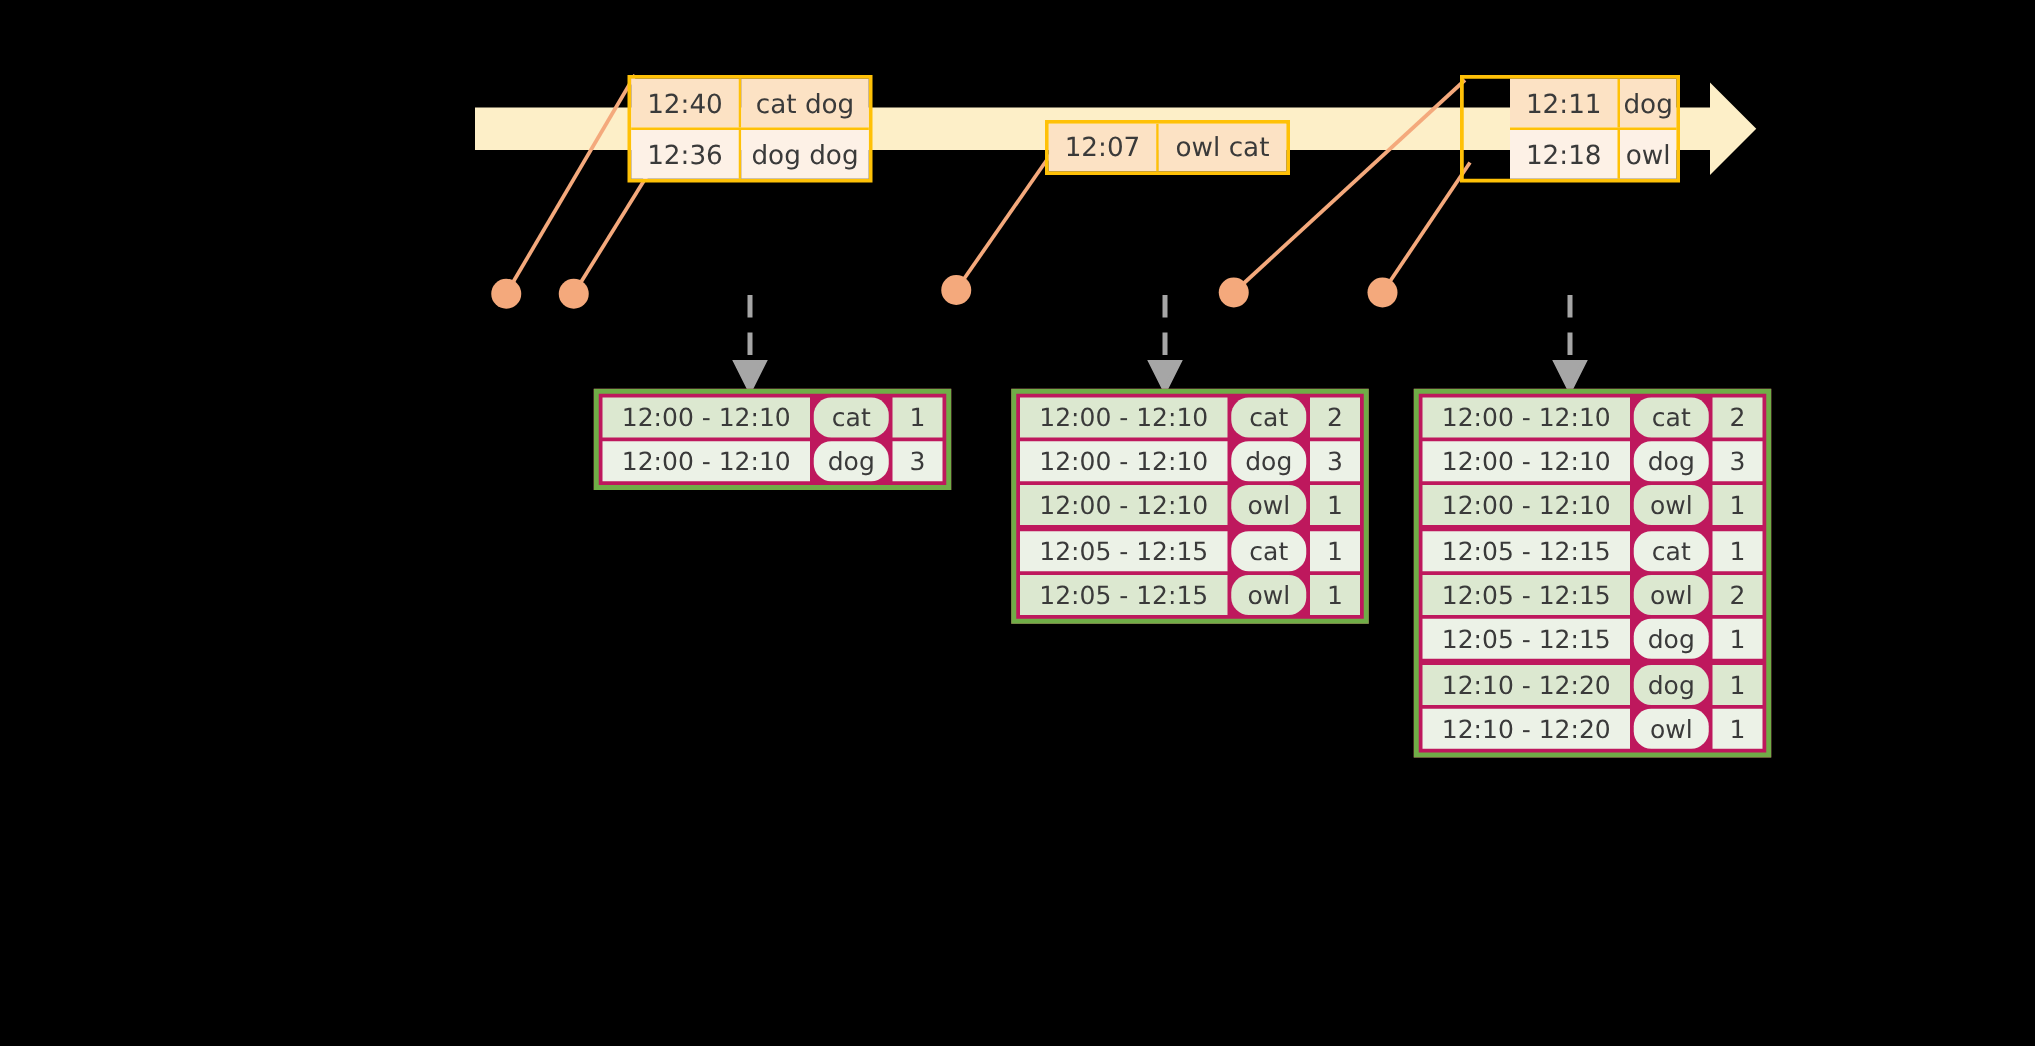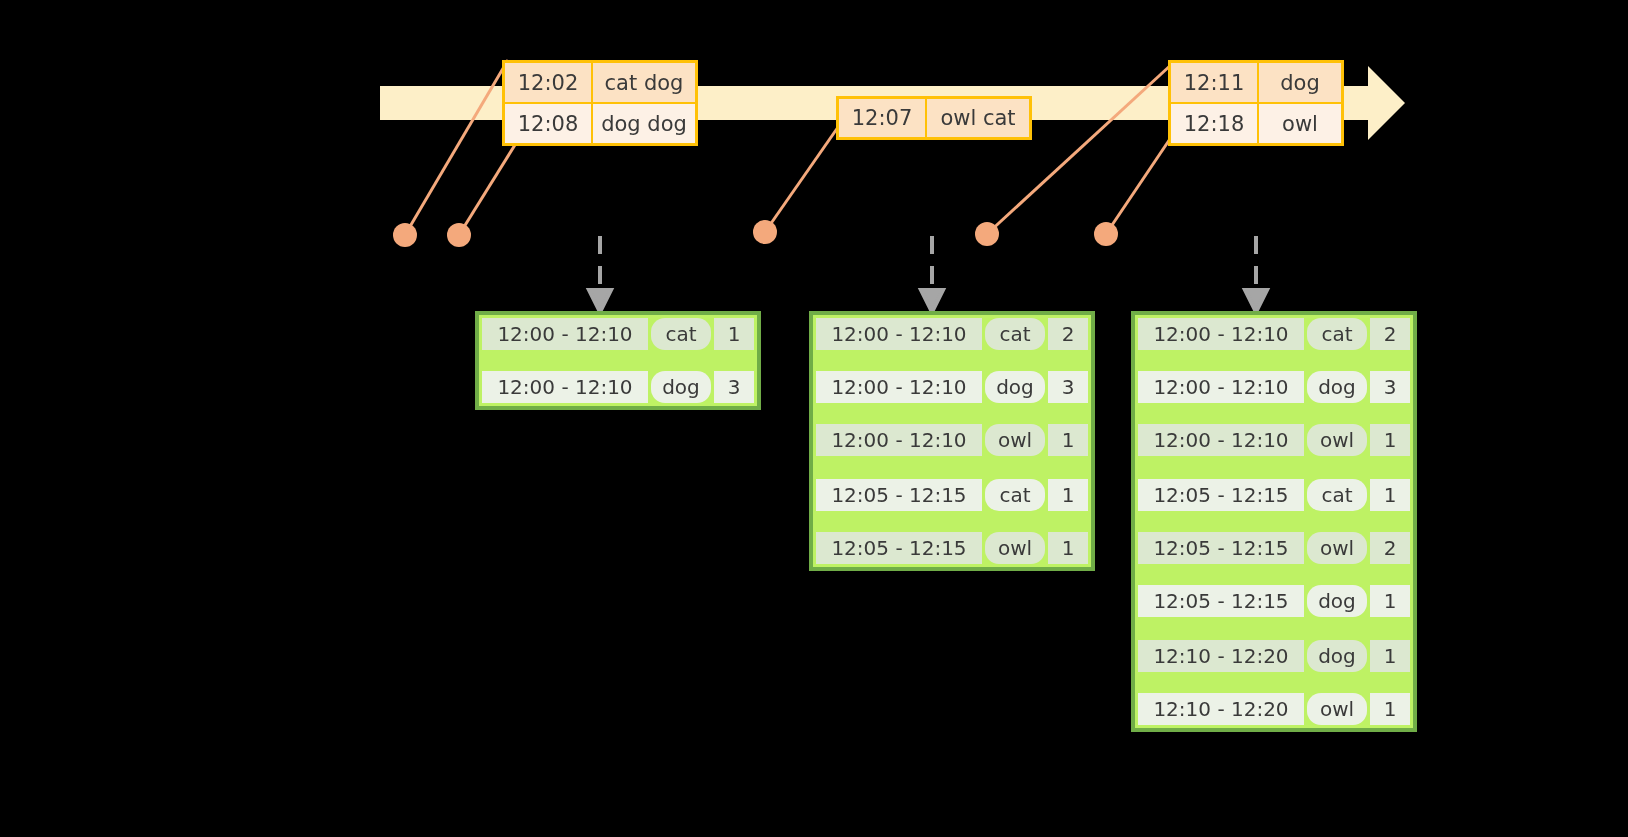--- a/index.html
+++ b/index.html
@@ -54,25 +54,25 @@
   .evt-time { width: 88px; border-right: 2px solid #FFC107; }
   .evt-val  { flex: 1 1 auto; }
   .evt-row.shade-a .evt-cell { background: #FCE2C4; }
   .evt-row.shade-b .evt-cell { background: #FDF1E6; }
 
   
   .tbl {
     position: absolute;
     border: 4px solid #70AD47;
     box-sizing: border-box;
-    background: #bef264;
+    background: #be185d;
     display: flex;
     flex-direction: column;
     padding: 3px;
-    gap: 21px;
+    gap: 3px;
   }
   .tbl-row {
     display: flex;
     flex-direction: row;
     height: 32px;
     gap: 3px;
   }
   .tbl-cell {
     display: flex;
     align-items: center;
@@ -128,37 +128,37 @@
       </g>
       <g>
         <line x1="1256" y1="236" x2="1256" y2="290" stroke-dasharray="18,12"></line>
         <polygon points="1245,290 1267,290 1256,312"></polygon>
       </g>
     </g>
   </svg>
 
   <div class="evt-group" style="left:502px; top:60px; width:196px; height:86px;">
     <div class="evt-row shade-a">
-      <div class="evt-cell evt-time">12:02</div>
+      <div class="evt-cell evt-time">12:40</div>
       <div class="evt-cell evt-val">cat dog</div>
     </div>
     <div class="evt-row shade-b">
-      <div class="evt-cell evt-time">12:08</div>
+      <div class="evt-cell evt-time">12:36</div>
       <div class="evt-cell evt-val">dog dog</div>
     </div>
   </div>
 
   <div class="evt-group" style="left:836px; top:96px; width:196px; height:44px;">
     <div class="evt-row shade-a">
       <div class="evt-cell evt-time">12:07</div>
       <div class="evt-cell evt-val">owl cat</div>
     </div>
   </div>
 
-  <div class="evt-group" style="left:1168px; top:60px; width:176px; height:86px;">
+  <div class="evt-group" style="left:1168px; top:60px; width:176px; height:86px;padding-left:37px;">
     <div class="evt-row shade-a">
       <div class="evt-cell evt-time">12:11</div>
       <div class="evt-cell evt-val">dog</div>
     </div>
     <div class="evt-row shade-b">
       <div class="evt-cell evt-time">12:18</div>
       <div class="evt-cell evt-val">owl</div>
     </div>
   </div>
 

